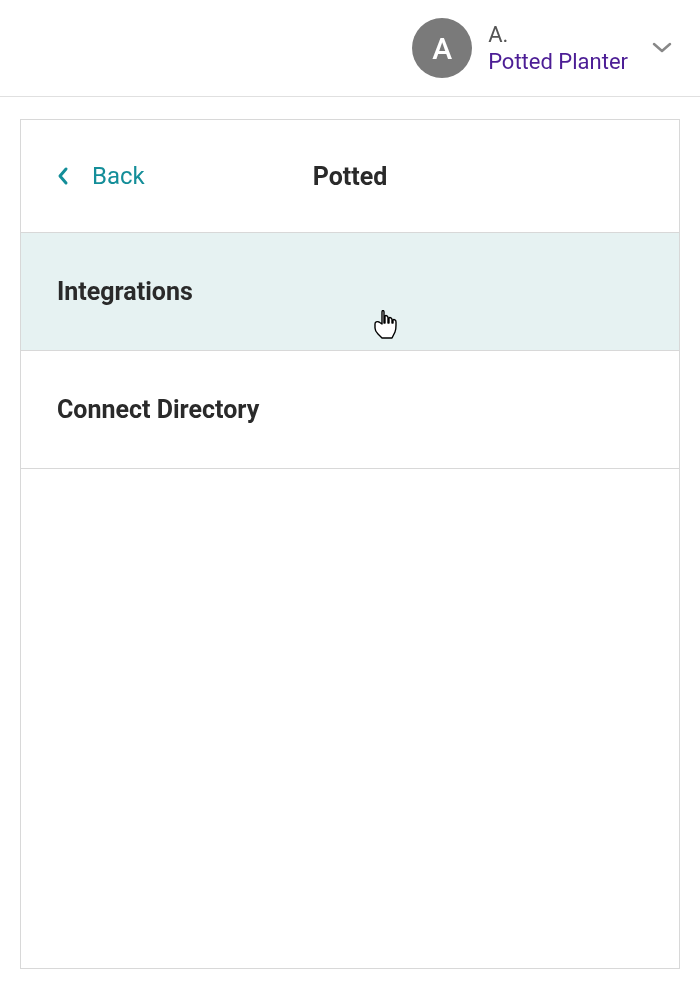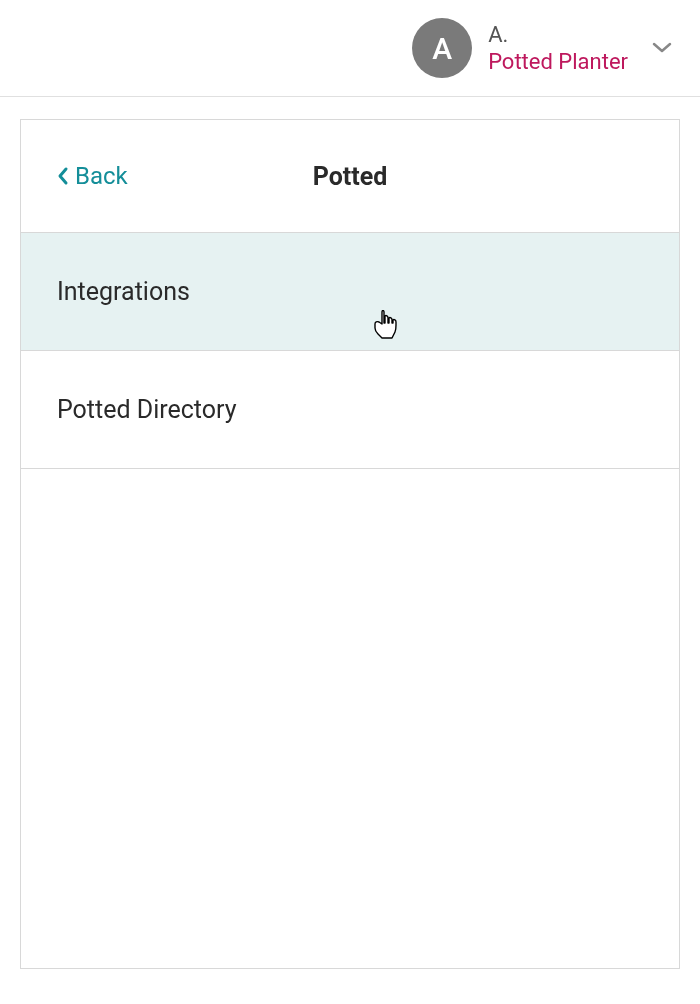--- a/index.html
+++ b/index.html
@@ -41,21 +41,21 @@
       justify-content: center;
       gap: 2px;
     }
     .user-line1 {
       font-size: 22px;
       color: #555;
       font-weight: 400;
     }
     .user-line2 {
       font-size: 22px;
-      color: #be185d;
+      color: #4c1d95;
       font-weight: 400;
     }
     .chevron-down {
       margin-left: 8px;
       display: flex;
       align-items: center;
     }
     .divider {
       height: 1px;
       background: #e0e0e0;
@@ -69,21 +69,21 @@
     }
     .panel-header {
       display: flex;
       align-items: center;
       padding: 42px 36px 42px 36px;
       position: relative;
     }
     .back-link {
       display: flex;
       align-items: center;
-      gap: 6px;
+      gap: 23px;
       color: #148e99;
       font-size: 24px;
       font-weight: 400;
       cursor: pointer;
     }
     .back-chevron {
       display: flex;
       align-items: center;
     }
     .panel-title {
@@ -98,20 +98,21 @@
       display: flex;
       flex-direction: column;
     }
     .menu-item {
       padding: 44px 36px;
       font-size: 25px;
       color: #2a2a2a;
       border-bottom: 1px solid #d8d8d8;
       cursor: pointer;
       position: relative;
+      font-weight: bold;
     }
     .menu-item.highlighted {
       background: #e6f2f2;
       border-top: 1px solid #d8d8d8;
     }
     .cursor-pointer-icon {
       position: absolute;
       left: 372px;
       top: 310px;
       pointer-events: none;
@@ -148,21 +149,21 @@
       <span>Back</span>
     </div>
     <div class="panel-title">Potted</div>
   </div>
 
   <div class="menu-list">
     <div class="menu-item highlighted">
       <span>Integrations</span>
     </div>
     <div class="menu-item">
-      <span>Potted Directory</span>
+      <span>Connect Directory</span>
     </div>
   </div>
 </div>
 
 <div class="cursor-pointer-icon">
   <svg width="28" height="32" viewBox="0 0 28 32">
     <path d="M 10 2 L 10 14 L 7 12 C 5 11 3 12 3 14 L 3 18 C 3 20 4 22 6 24 L 10 28 L 20 28 L 23 22 C 24 20 24 17 24 15 L 24 12 C 24 10 22 9 21 10 L 21 13 L 20 13 L 20 10 C 20 8 18 7 17 8 L 17 13 L 16 13 L 16 8 C 16 6 14 5 13 6 L 13 13 L 12 13 L 12 2 C 12 0 10 0 10 2 Z" fill="#ffffff" stroke="#000000" stroke-width="1.4" stroke-linejoin="round"></path>
   </svg>
 </div>
 

